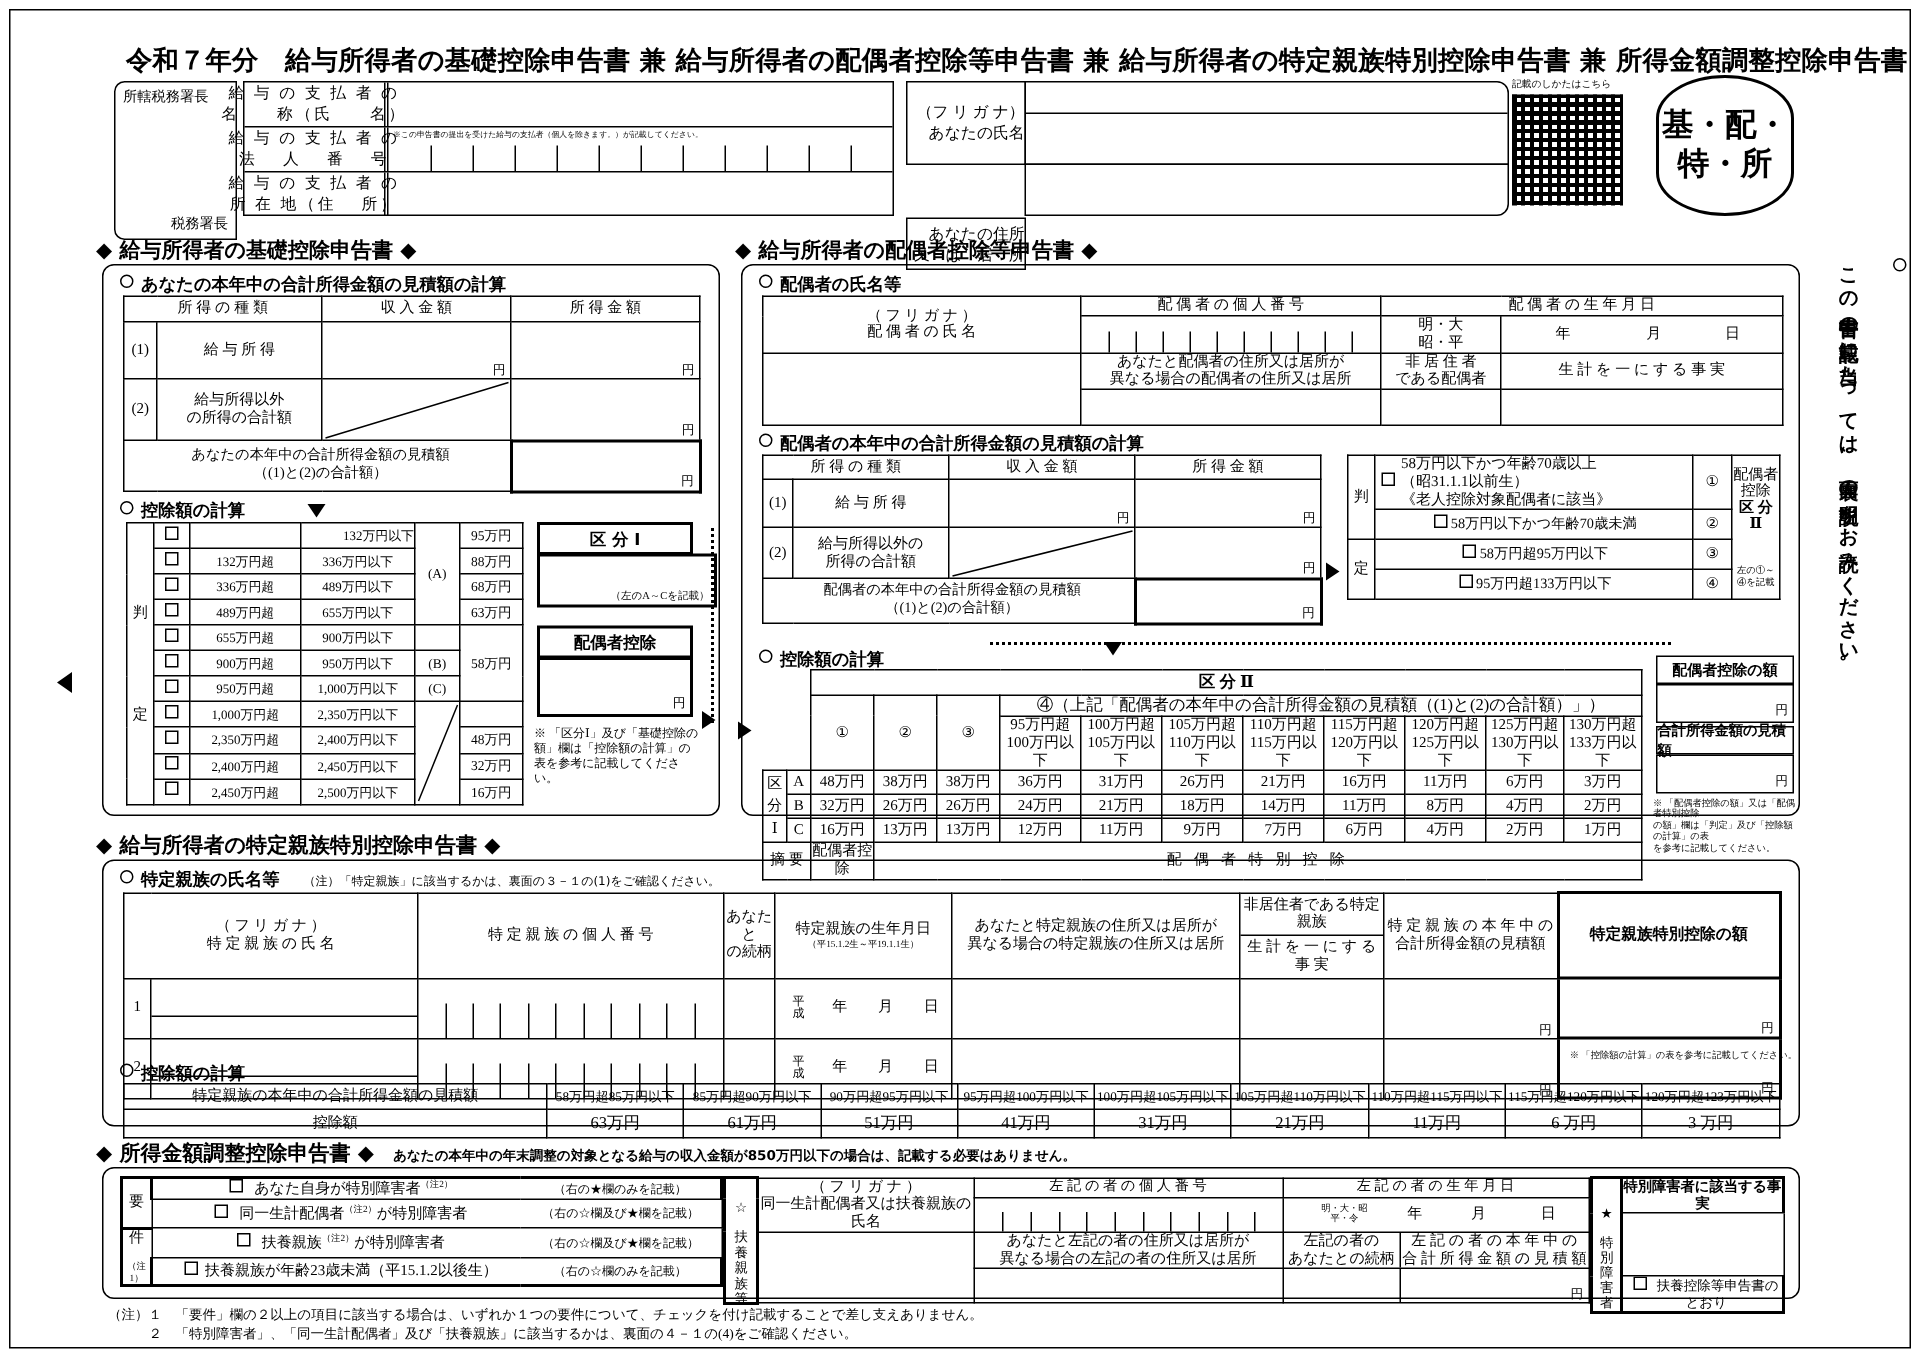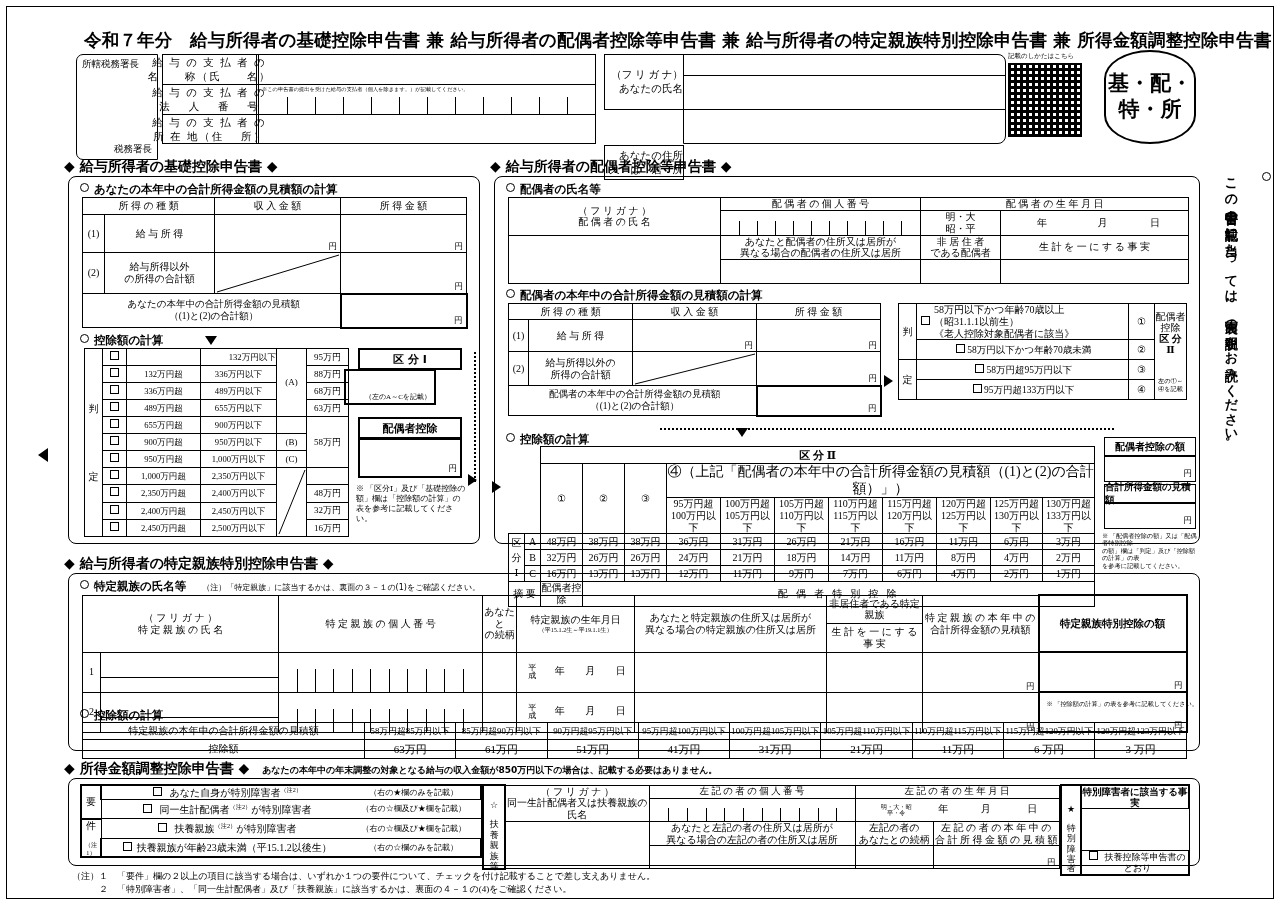--- a/index.html
+++ b/index.html
@@ -359,21 +359,21 @@
         <tr>
           <td style="height: 17px;"><span class="cb"></span></td>
           <td style="font-size: 8.6px;">2,450万円超</td>
           <td style="font-size: 8.6px;">2,500万円以下</td>
           <td rowspan="1" style="font-size: 9px;">16万円</td>
         </tr>
       </tbody>
   </table>
 
   <div style="position:absolute; left:358px; top:348px; width:104px; height:22px; border:2.2px solid #000;" class="mid boldlabel">区 分 Ⅰ</div>
-  <div style="position:absolute; left:344px; top:369px; width:92px; height:36px; border:2.2px solid #000; position:absolute;">
+  <div style="position:absolute; left:358px; top:369px; width:120px; height:36px; border:2.2px solid #000; position:absolute;">
     <div class="tiny" style="position:absolute; right:3px; bottom:1px;">（左のA～Cを記載）</div>
   </div>
   <div style="position:absolute; left:358px; top:417px; width:104px; height:22px; border:2.2px solid #000;" class="mid boldlabel">配偶者控除</div>
   <div style="position:absolute; left:358px; top:438px; width:104px; height:40px; border:2.2px solid #000;">
     <div class="yen" style="position:absolute; right:3px; bottom:1px;">円</div>
   </div>
   <div class="tiny8" style="position:absolute; left:356px; top:484px; width:110px;">※ 「区分Ⅰ」及び「基礎控除の額」欄は「控除額の計算」の表を参考に記載してください。</div>
 
   <div class="vline-dash" style="left:474px; top:352px; height:130px;"></div>
   <div class="arrow-r" style="position:absolute; left:468px; top:474px;"></div>
@@ -586,21 +586,21 @@
     </colgroup>
     <tbody>
         <tr>
       <td rowspan="2" colspan="2" style="border:none;"></td>
       <td colspan="11" style="height:17px; font-weight:bold; font-size:11px;">区 分 Ⅱ</td>
     </tr>
     <tr>
       <td rowspan="2" style="height:14px">①</td>
       <td rowspan="2">②</td>
       <td rowspan="2">③</td>
-      <td colspan="8" style="font-size:14px">④（上記「配偶者の本年中の合計所得金額の見積額（(1)と(2)の合計額）」）</td>
+      <td colspan="8" style="font-size:11px">④（上記「配偶者の本年中の合計所得金額の見積額（(1)と(2)の合計額）」）</td>
     </tr>
     <tr id="k2-range-row">
       <td rowspan="1" colspan="2" style="border:none;"></td>
     <td class="tiny6" style="height: 16px;">
             <div>95万円超</div>
             <div>100万円以下</div>
           </td>
           <td class="tiny6" style="height: 16px;">
             <div>100万円超</div>
             <div>105万円以下</div>

